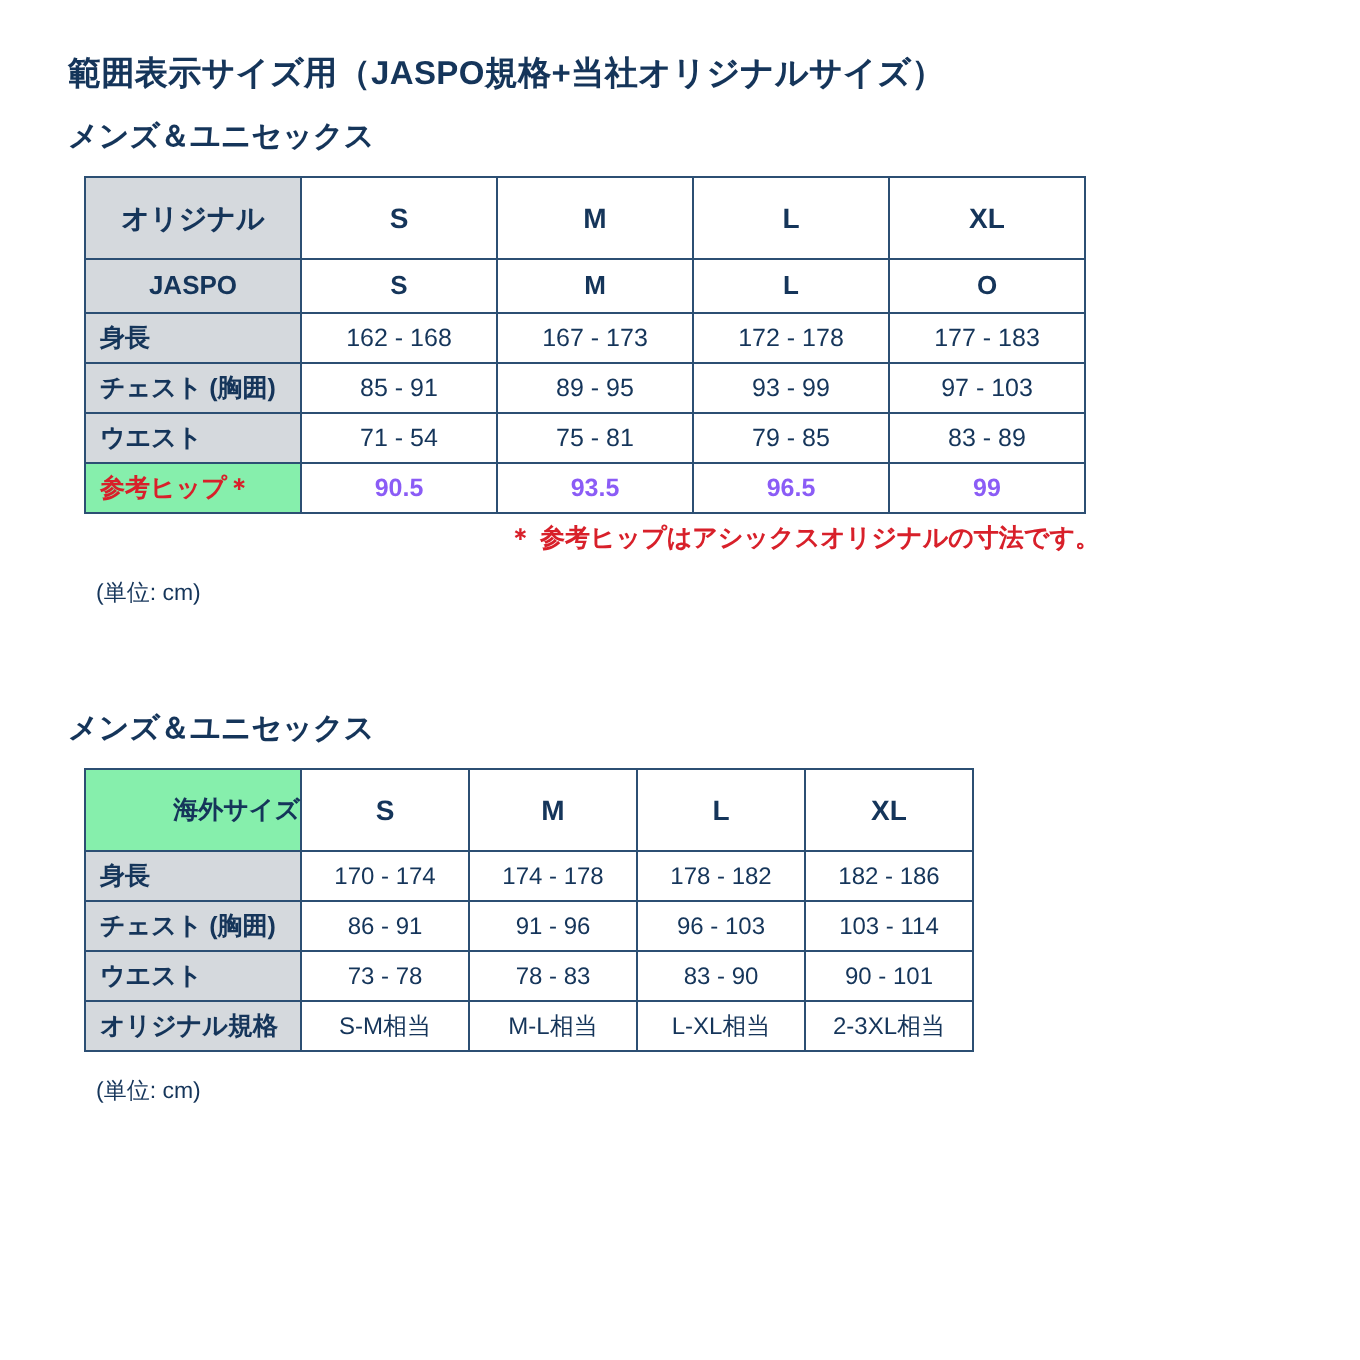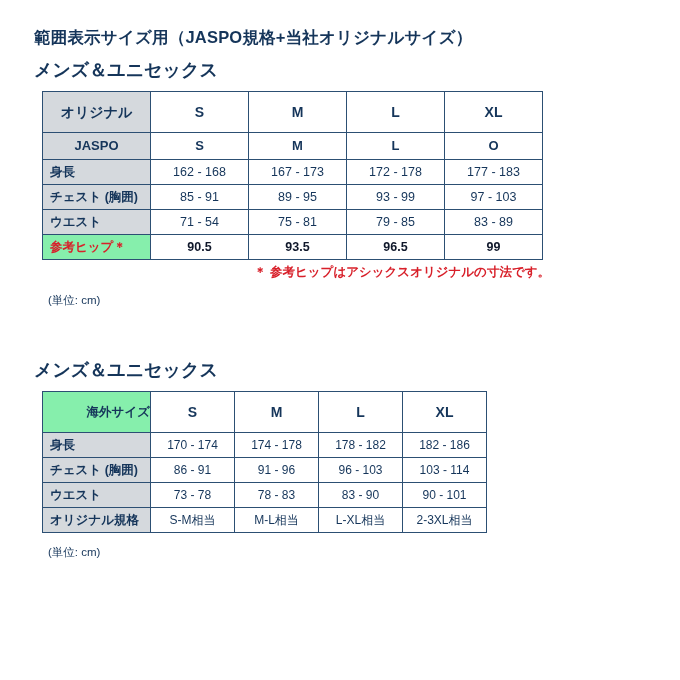--- a/index.html
+++ b/index.html
@@ -26,21 +26,21 @@
   }
   .section-title {
     font-size: 16.5px;
     font-weight: bold;
     color: #15355a;
     letter-spacing: 0.2px;
     margin: 0 0 12px 0;
     line-height: 1.2;
   }
   .section-subtitle {
-    font-size: 18px;
+    font-size: 15px;
     font-weight: bold;
     color: #15355a;
     margin: 0 0 10px 0;
     line-height: 1.2;
   }
   table.size-table {
     border-collapse: collapse;
     table-layout: fixed;
     margin: 0 0 0 8px;
     background: #ffffff;
@@ -88,21 +88,21 @@
     line-height: 24px;
   }
   #table-domestic tr.data-row td.label-cell {
     background: #d5d9dd;
     text-align: left;
     padding-left: 7px;
     font-weight: bold;
     font-size: 12.5px;
   }
   #table-domestic tr.hip-row td {
-    color: #0f172a;
+    color: #8b5cf6;
     height: 24px;
     line-height: 24px;
     font-weight: bold;
   }
   #table-domestic tr.hip-row td.label-cell {
     background: #86efac;
     text-align: left;
     padding-left: 7px;
     color: #d8202a;
   }

